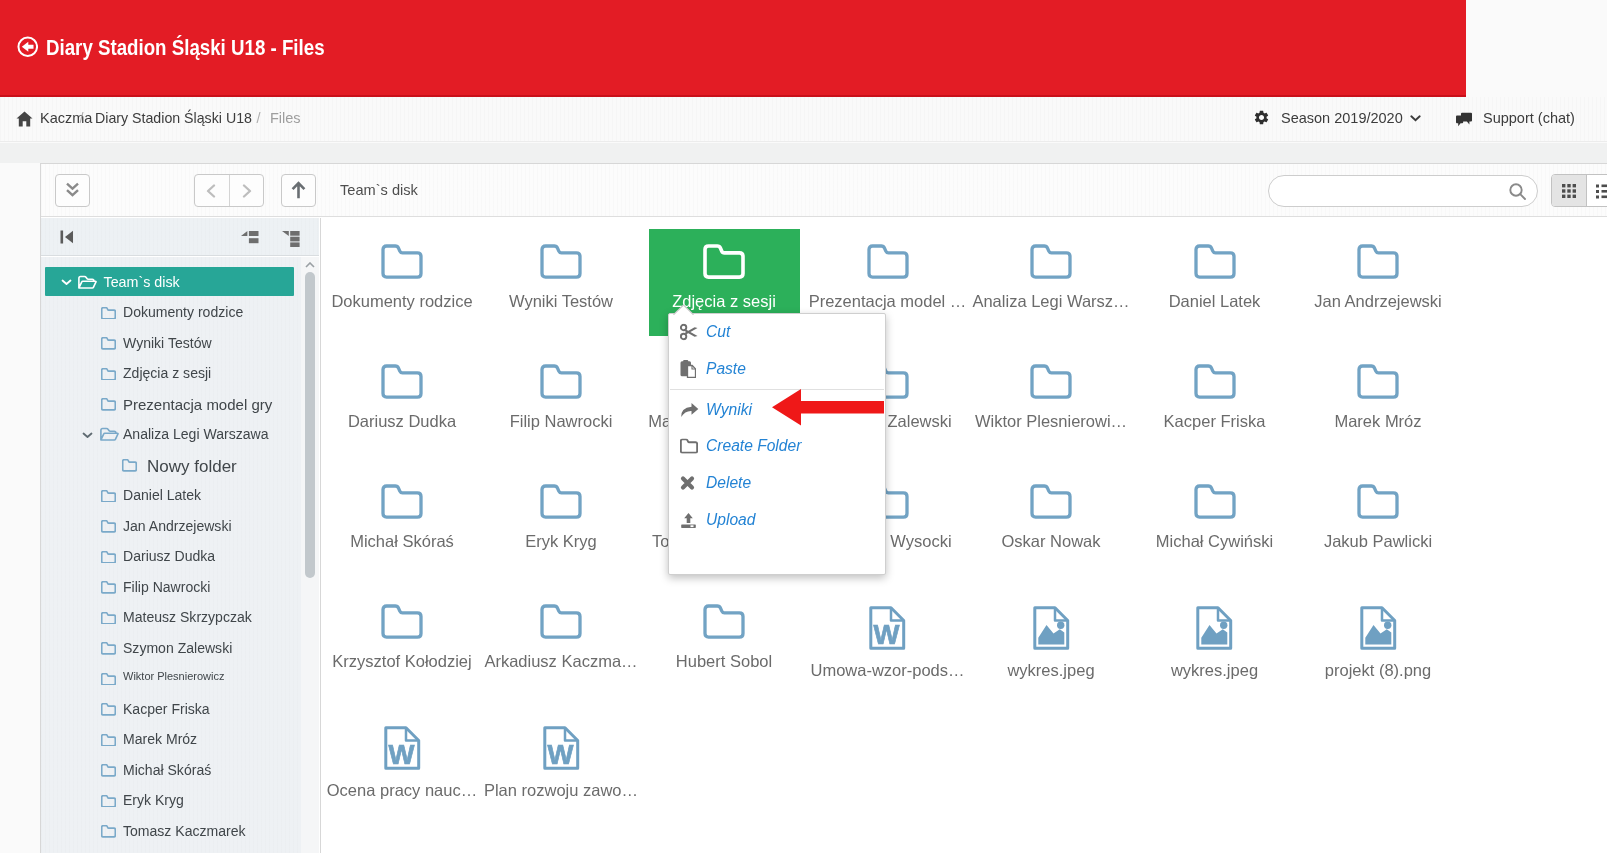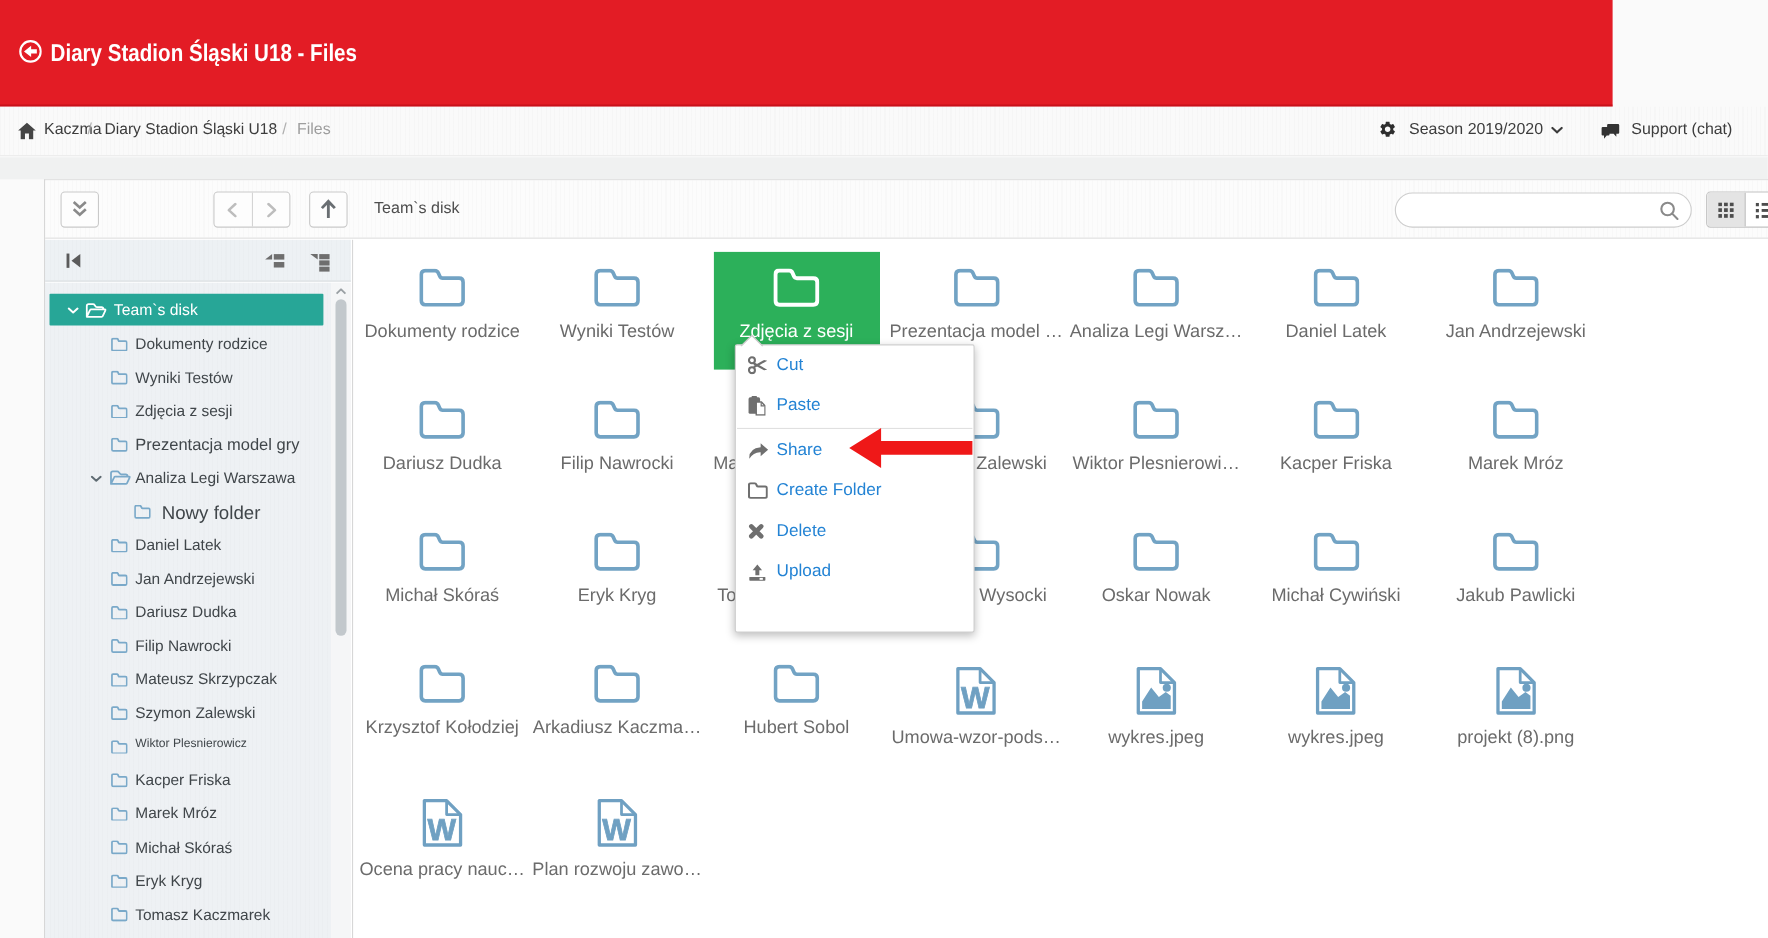--- a/index.html
+++ b/index.html
@@ -28,21 +28,21 @@
   #main { position:absolute; left:279px; top:54px; width:1302px; height:636px; background:#fff; border-left:1px solid #d7d7d7; }
   .cell { position:absolute; width:163px; text-align:center; }
   .cell .nm { margin-top:14px; font-size:16.5px; color:#6b6b6b; line-height:16px; white-space:nowrap; }
   .cell svg { display:block; margin:0 auto; }
   .fcell .nm { margin-top:12px; }
   
   #seltile { position:absolute; left:327px; top:174px; width:151px; height:107px; background:#2cb05a; text-align:center; }
   #seltile .nm { color:#fff; }
   
   #menu { position:absolute; left:668px; top:313px; width:218px; height:262px; background:#fff; border:1px solid #cfcfcf; border-radius:2px; box-shadow:0 3px 8px rgba(0,0,0,0.25); z-index:5; }
-  .mi { position:relative; height:36.7px; }
+  .mi { position:relative; height:36.7px;font-style:italic; }
   .mi svg { position:absolute; left:11px; top:50%; transform:translateY(-50%); }
   .mi .mt { position:absolute; left:37px; top:50%; transform:translateY(-50%); font-size:15.6px; color:#2383d4; }
   #msep { height:0; border-top:1px solid #e0e0e0; margin:1.5px 1px; }
   #pointer { position:absolute; left:673px; top:303.5px; z-index:6; }
 </style>
 </head>
 <body>
 
 <div id="hdr">
   <svg class="abs" style="left:16.5px;top:36px" width="21.5" height="21.5" viewBox="0 0 21.5 21.5">
@@ -477,21 +477,21 @@
         <path d="M7.5 5.5 H12.2 L15.5 8.8 V17.3 H7.5 Z" fill="#fff" stroke="#6f6f6f" stroke-width="1.3"></path>
         <path d="M12 5.9 V9 H15.1" fill="none" stroke="#6f6f6f" stroke-width="1.1"></path>
       </svg>
       <span class="mt">Paste</span>
     </div>
   <div id="msep"></div>
   <div class="mi">
       <svg width="19" height="15" viewBox="0 0 19 15">
         <path d="M11.5 0.5 L18.3 6.4 L11.5 12.3 V8.6 Q5 8.3 1.2 14.6 Q0.6 5.3 11.5 4.2 Z" fill="#6f6f6f"></path>
       </svg>
-      <span class="mt">Share</span>
+      <span class="mt">Wyniki</span>
     </div>
   <div class="mi">
       <svg width="18" height="15" viewBox="0 0 42 35">
         <use href="#pfolder" fill="none" stroke="#6f6f6f" stroke-width="4.4" stroke-linejoin="round"></use>
       </svg>
       <span class="mt">Create Folder</span>
     </div>
   <div class="mi">
       <svg width="15" height="15" viewBox="0 0 15 15">
         <path d="M3 3 L12 12 M12 3 L3 12" fill="none" stroke="#6f6f6f" stroke-width="4.2" stroke-linecap="round"></path>

